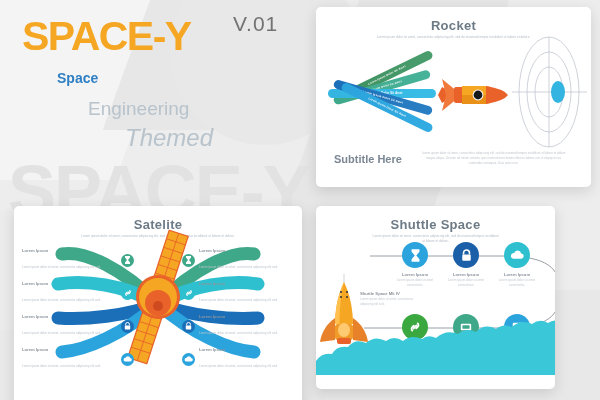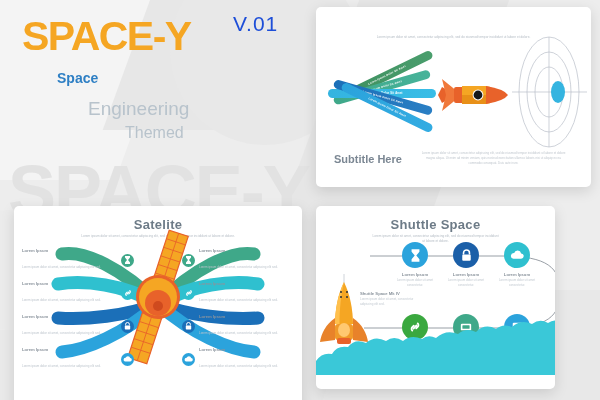--- a/index.html
+++ b/index.html
@@ -32,25 +32,25 @@
 
   
   .hero{position:absolute;left:0;top:0;width:305px;height:195px;}
   .hero-title{
     position:absolute;left:22px;top:16px;
     font-size:41px;font-weight:bold;color:#f5a623;letter-spacing:-1.5px;
     line-height:1;
   }
   .hero-ver{
     position:absolute;left:233px;top:12px;
-    font-size:21px;color:#1d4ed8;letter-spacing:1px;
+    font-size:21px;color:#737373;letter-spacing:1px;
   }
   .hero-l1{position:absolute;left:57px;top:70px;font-size:14px;font-weight:bold;color:#2e7fc4;}
   .hero-l2{position:absolute;left:88px;top:98px;font-size:19px;color:#b8c3cc;}
-  .hero-l3{position:absolute;left:125px;top:124px;font-size:16px;color:#b8c3cc;}
+  .hero-l3{position:absolute;left:125px;top:124px;font-size:24px;color:#b8c3cc;font-style:italic;}
   .hero-l4{position:absolute;left:148px;top:150px;font-size:21px;font-weight:bold;color:#2e7fc4;}
 
   
   .card{
     position:absolute;background:#ffffff;border-radius:5px;
     box-shadow:0 4px 14px rgba(0,0,0,0.13);
     overflow:hidden;
   }
   .card-rocket{left:316px;top:7px;width:275px;height:180px;}
   .card-sat{left:14px;top:206px;width:288px;height:202px;}
@@ -143,20 +143,21 @@
 
   <div class="hero">
     <div class="hero-title">SPACE-Y</div>
     <div class="hero-ver">V.01</div>
     <div class="hero-l1">Space</div>
     <div class="hero-l2">Engineering</div>
     <div class="hero-l3">Themed</div>
   </div>
 
   <div class="card card-rocket">
+    <div class="card-title rk-title">Rocket</div>
     <div class="card-sub rk-sub">Lorem ipsum dolor sit amet, consectetur adipiscing elit, sed do eiusmod tempor incididunt ut labore et dolore.</div>
 
     <div class="trail t1">
         <span>Lorem Ipsum Dolor Sit Amet</span>
       </div>
     <div class="trail t2">
         <span>Lorem Ipsum Dolor Sit Amet</span>
       </div>
     <div class="trail t3">
         <span>Lorem Ipsum Dolor Sit Amet</span>

